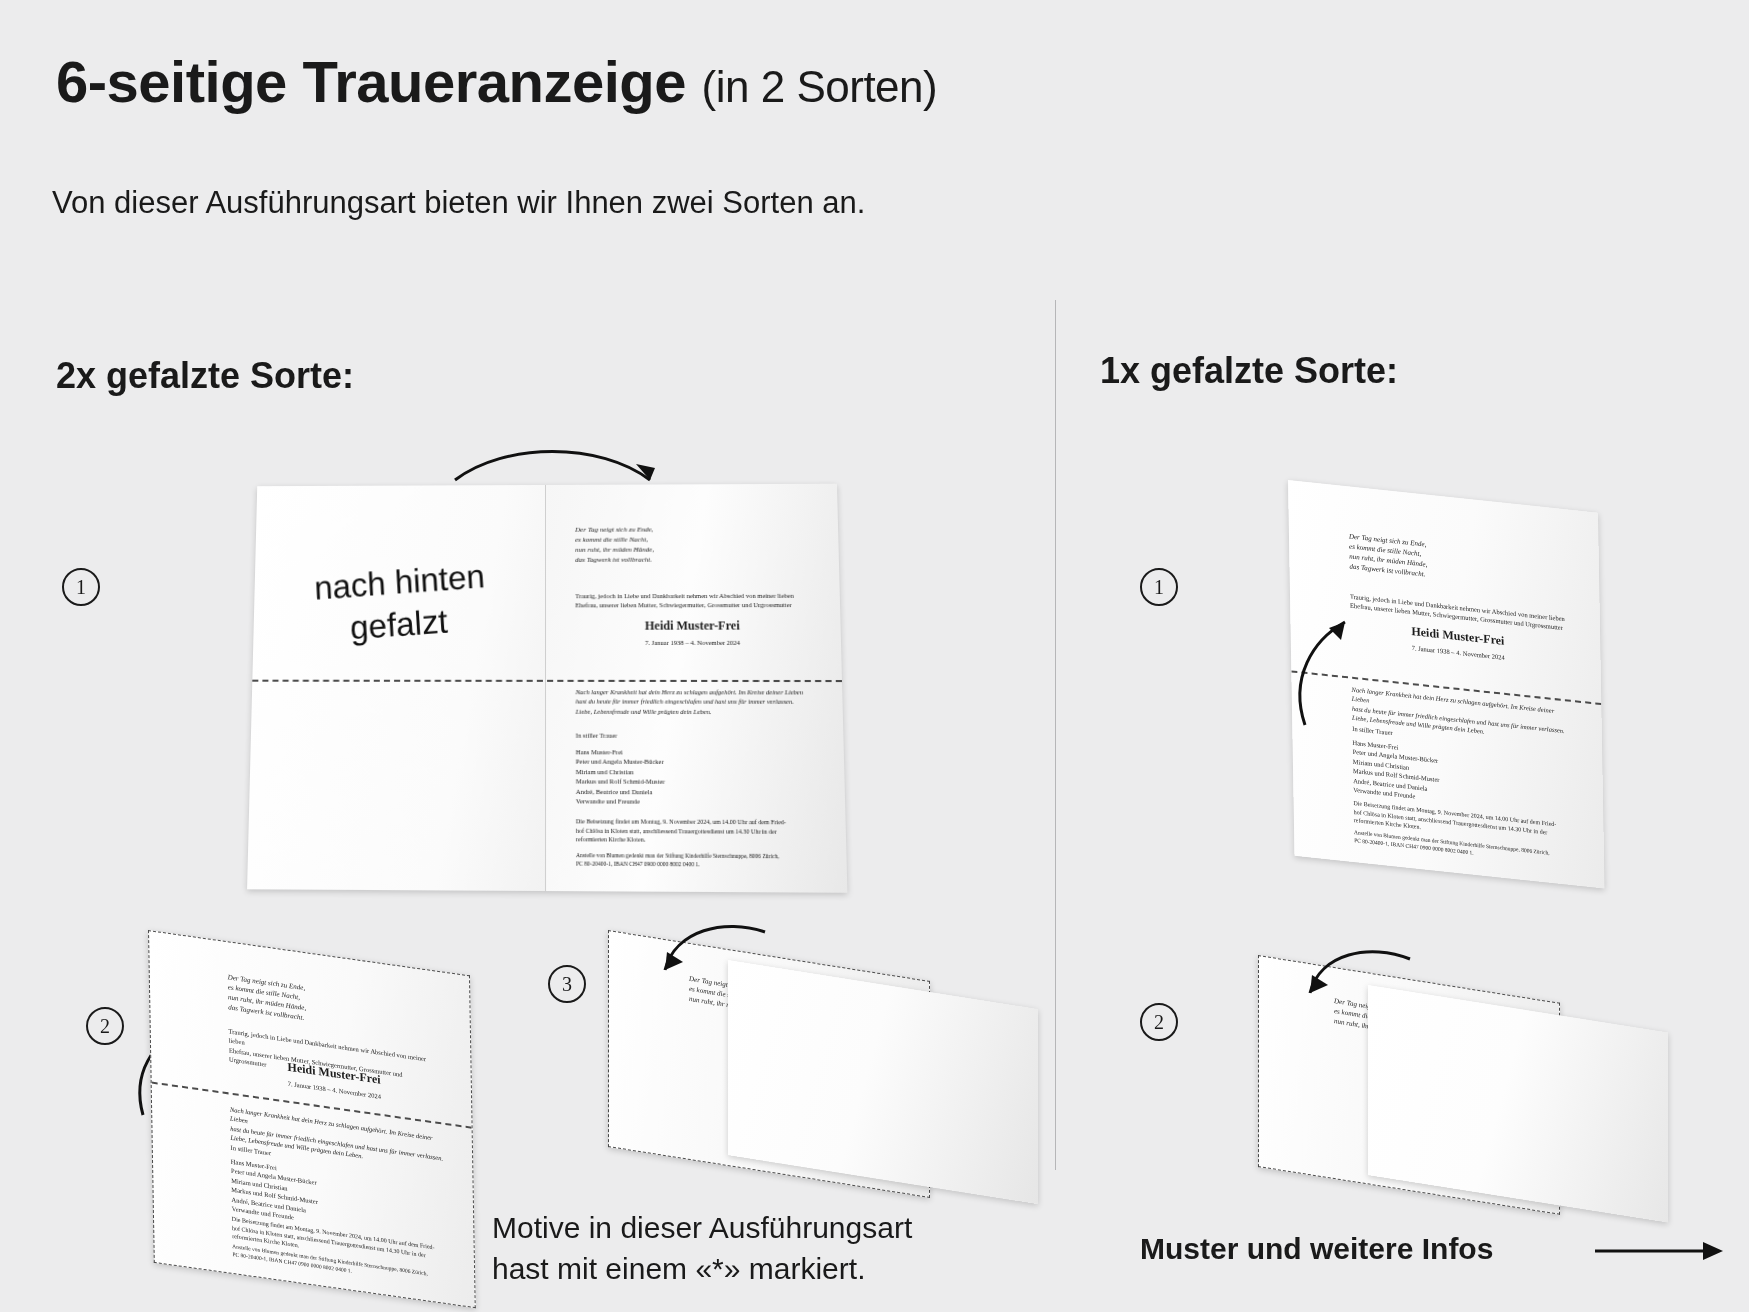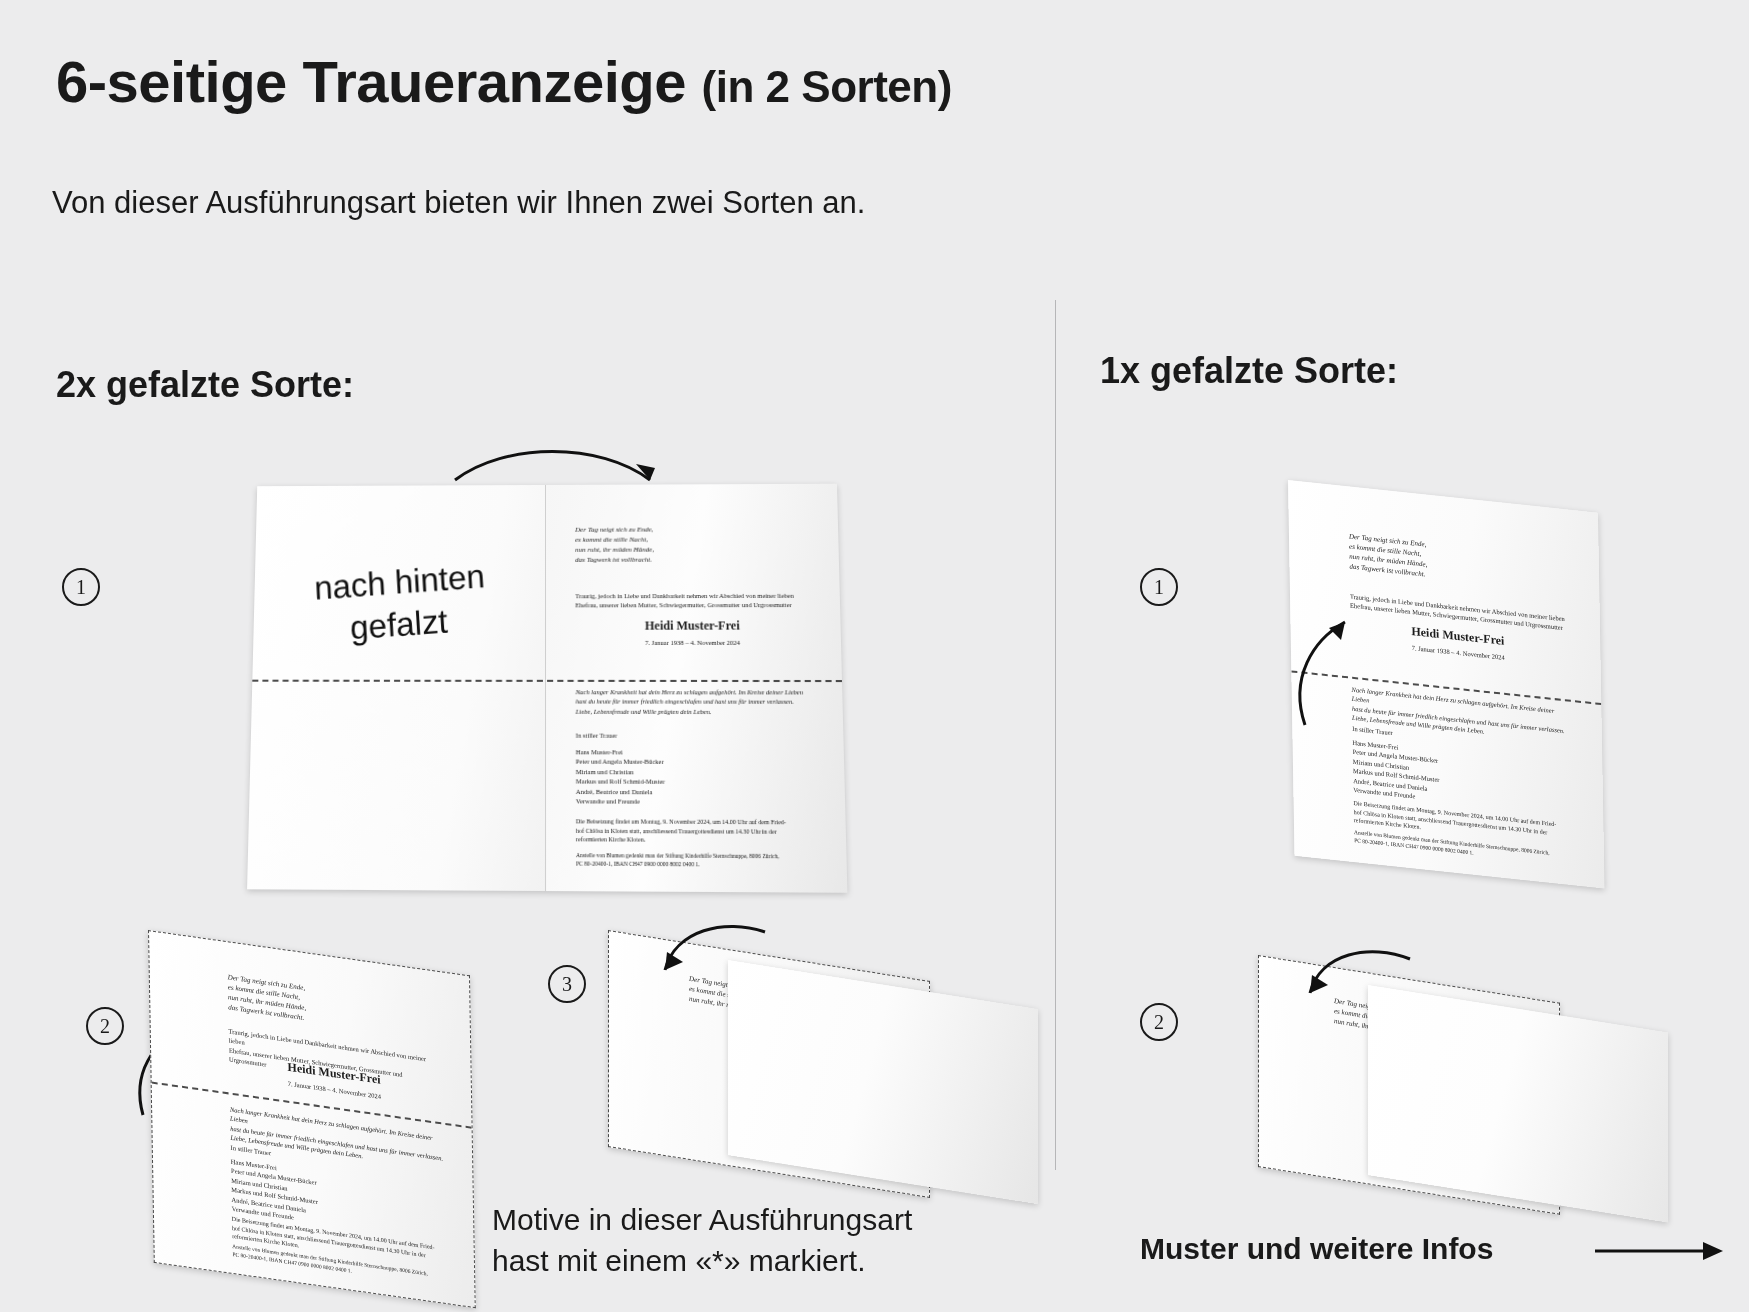--- a/index.html
+++ b/index.html
@@ -25,35 +25,35 @@
     position: absolute;
     left: 56px;
     top: 48px;
     font-size: 58px;
     font-weight: 700;
     letter-spacing: -0.5px;
     white-space: nowrap;
   }
   .title .sub {
     font-size: 44px;
-    font-weight: 700;
+    font-weight: 400;
   }
   .intro {
     position: absolute;
     left: 52px;
     top: 185px;
     font-size: 31px;
     font-weight: 400;
   }
   .col-head {
     position: absolute;
     font-size: 36px;
     font-weight: 700;
   }
-  .col-head.left  { left: 56px;  top: 364px; }
+  .col-head.left  { left: 56px;  top: 355px; }
   .col-head.right { left: 1100px; top: 350px; }
 
   
   .divider {
     position: absolute;
     left: 1055px;
     top: 300px;
     width: 1px;
     height: 870px;
     background: #b6b6b8;
@@ -132,20 +132,21 @@
     color: #111;
   }
 
   
   .arrow-svg { position: absolute; overflow: visible; }
 
   .note {
     position: absolute;
     font-size: 30px;
     line-height: 1.35;
+    margin-top: 8px;
   }
   .muster {
     position: absolute;
     font-size: 30px;
     font-weight: 700;
   }
   .dashed-edge { border: 1px dashed #4a4a4a; }
 </style>
 </head>
 <body>

